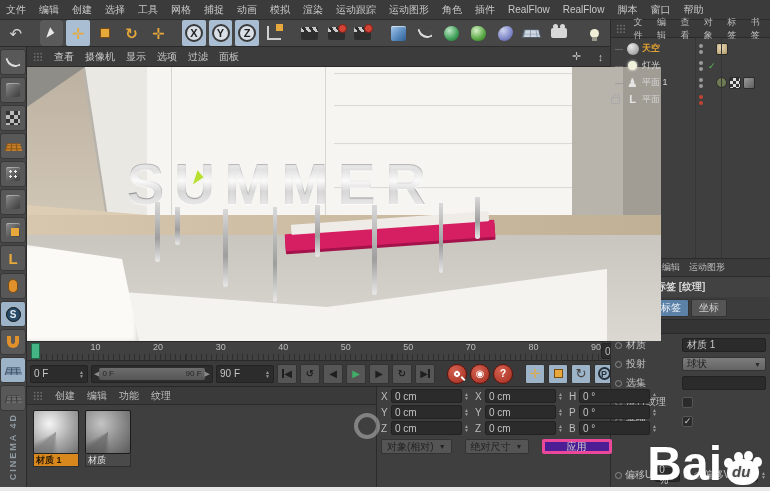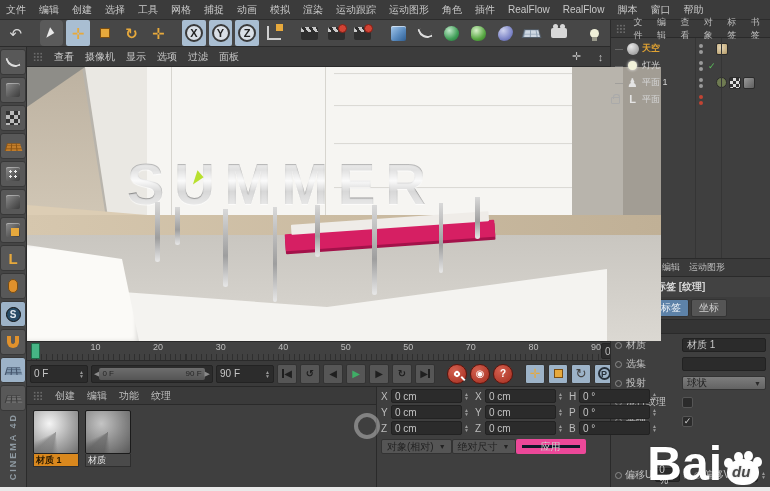--- a/index.html
+++ b/index.html
@@ -200,24 +200,24 @@
   .mat-label.sel { background:#d9881e; color:#2a1a00; font-weight:bold; }
 
   .coords { flex:1; display:flex; flex-direction:column; padding:2px 4px; position:relative; }
   .coord-heads { display:flex; height:16px; align-items:center; }
   .coord-heads .h { flex:1; display:flex; align-items:center; gap:4px; color:#cfcfcf; }
   .coord-grid { display:grid; grid-template-columns:1fr 1fr 1fr; gap:2px 6px; }
   .cfield { display:flex; align-items:center; gap:2px; }
   .cfield .axl { width:8px; color:#bdbdbd; }
   .cfield .box { flex:1; height:14px; background:#2b2b2b; border:1px solid #222; border-radius:2px;
                  display:flex; align-items:center; padding:0 3px; color:#c3c3c3; }
-  .coord-foot { display:flex; align-items:center; gap:0; margin-top:4px; }
+  .coord-foot { display:flex; align-items:center; gap:13px; margin-top:4px; }
   .cf-drop { height:15px; background:#555; border:1px solid #333; border-radius:2px; color:#222;
              display:flex; align-items:center; gap:5px; padding:0 5px; }
-  .cf-apply { height:15px; width:70px; background:#0f172a; border:6px solid #ec4899; border-radius:2px;
+  .cf-apply { height:15px; width:70px; background:#4c1d95; border:3px solid #ec4899; border-radius:2px;
               color:#d0d0d0; display:flex; align-items:center; justify-content:center; }
   .wm-ring { position:absolute; left:-28px; bottom:14px; width:26px; height:26px; border-radius:50%;
              border:4px solid rgba(255,255,255,.35); }
 
   
   .om { height:238px; display:flex; flex-direction:column; position:relative; }
   .om-menu { height:18px; background:#3a3a3a; border-bottom:1px solid #2a2a2a;
              display:flex; gap:9px; align-items:center; padding:0 5px; }
   .om-menu .mi { color:#bdbdbd; font-size:9px; }
   .om-tree { flex:1; position:relative; padding-top:2px; }
@@ -801,30 +801,30 @@
         </div>
         <div class="am-sect">标签属性</div>
         <div class="am-rows">
           <div class="am-row">
             <span class="adot"></span>
             <span class="am-label">材质</span>
             <span class="am-field">材质 1</span>
           </div>
           <div class="am-row">
             <span class="adot"></span>
-            <span class="am-label">选集</span>
-            <span class="am-field"></span>
-          </div>
-          <div class="am-row">
-            <span class="adot"></span>
             <span class="am-label">投射</span>
             <span class="am-drop">
               <span>球状</span>
               <span class="car">▼</span>
             </span>
+          </div>
+          <div class="am-row">
+            <span class="adot"></span>
+            <span class="am-label">选集</span>
+            <span class="am-field"></span>
           </div>
           <div class="am-row">
             <span class="adot"></span>
             <span class="am-label">混合纹理</span>
             <span class="am-check"></span>
           </div>
           <div class="am-row">
             <span class="adot"></span>
             <span class="am-label">平铺</span>
             <span class="am-check">✓</span>

